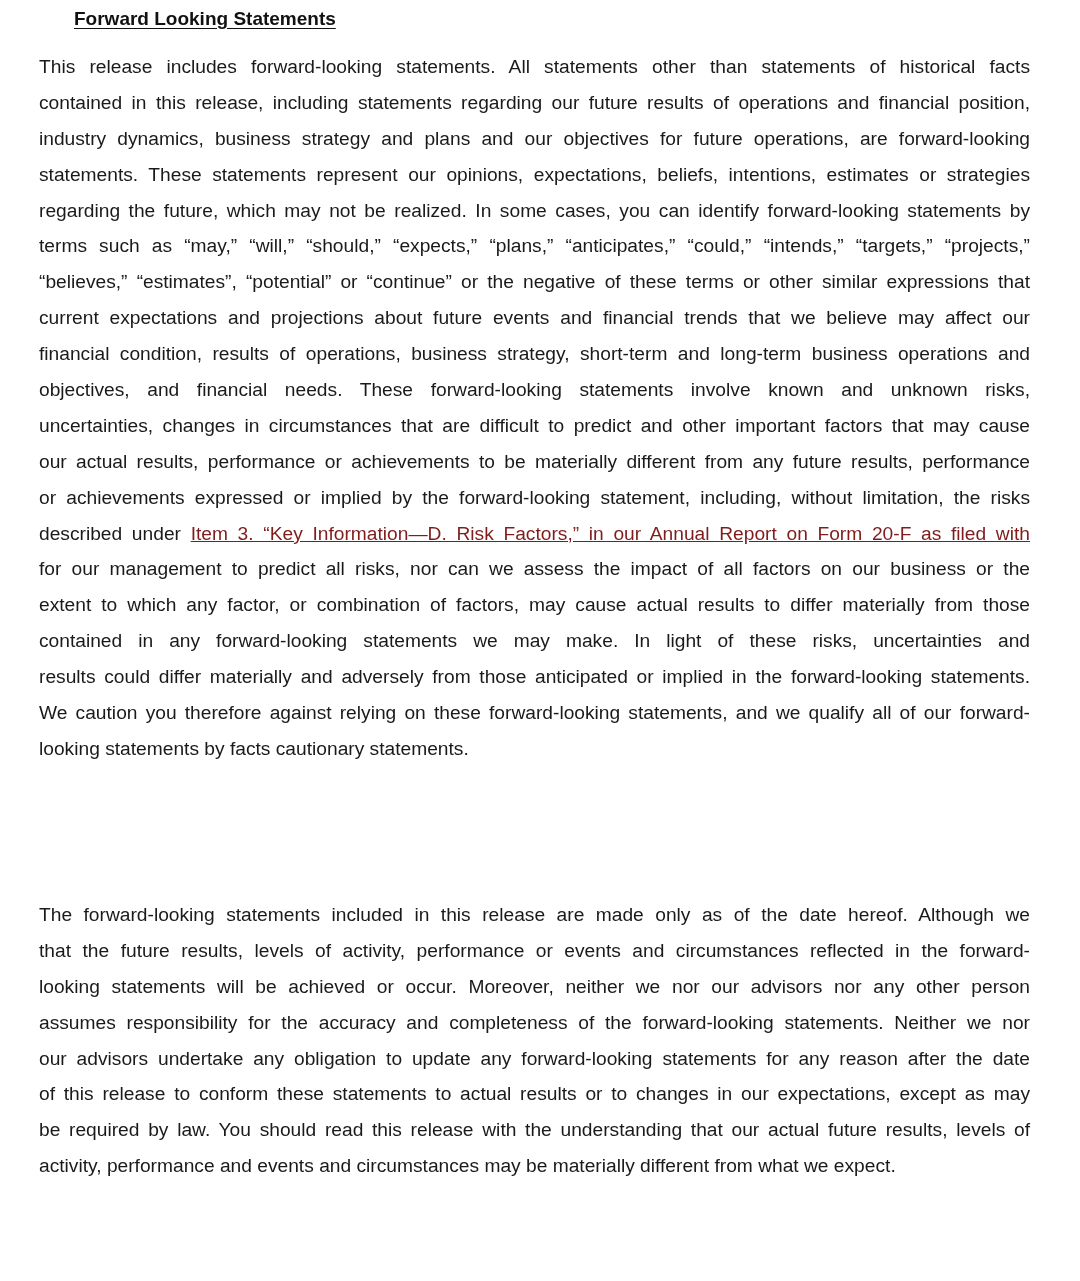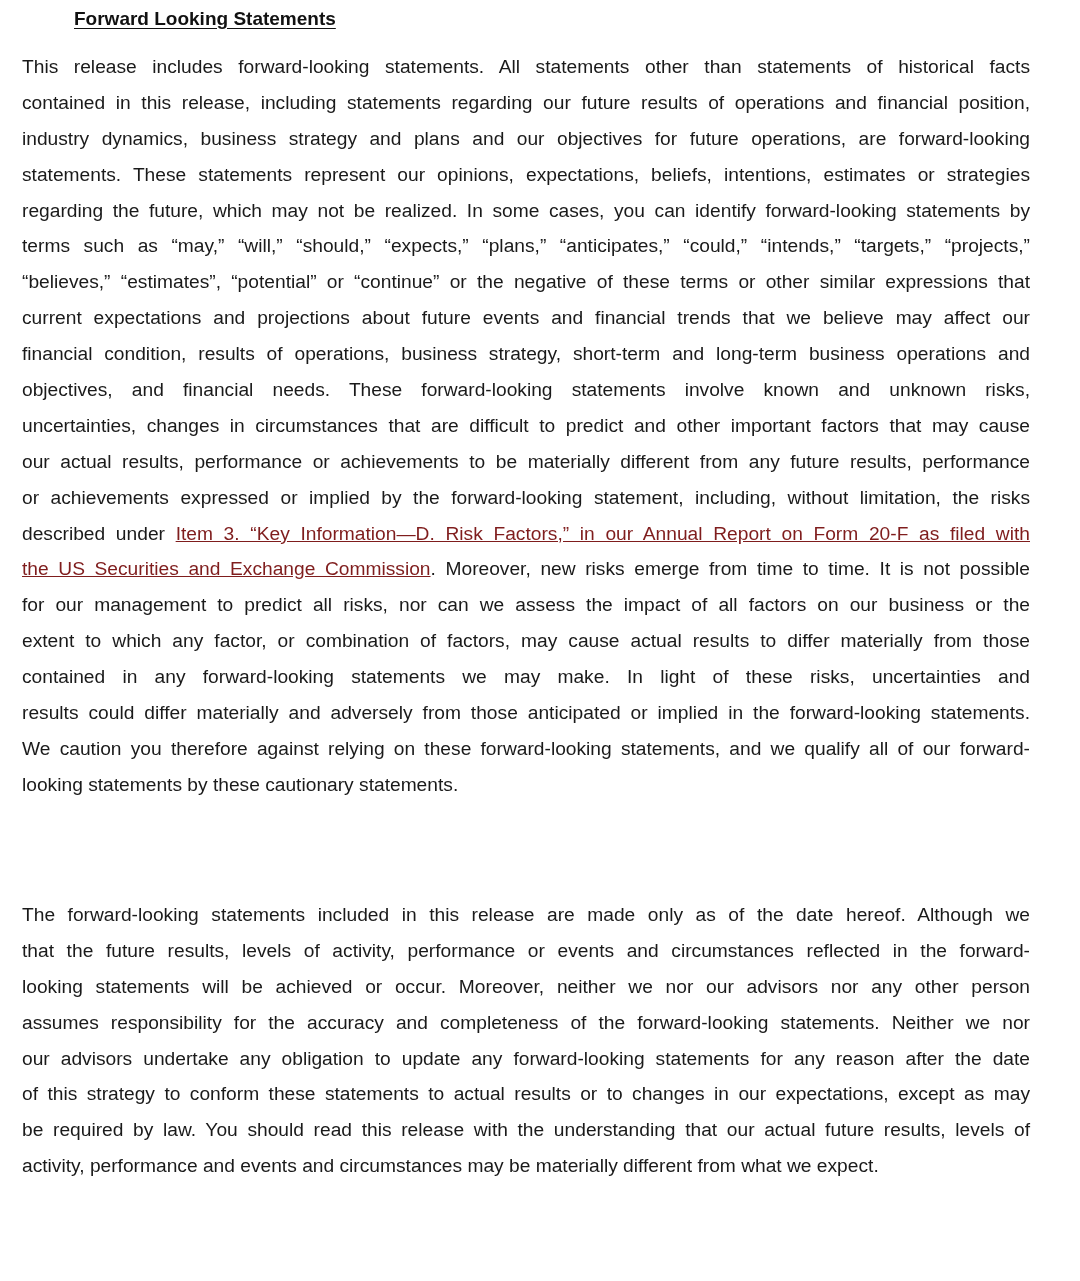--- a/index.html
+++ b/index.html
@@ -37,20 +37,21 @@
     line-height: 35.9px;
   }
   .para1 { top: 49px; }
   .para2 { top: 897px; }
   .line {
     display: block;
     text-align: justify;
     text-align-last: justify;
     white-space: nowrap;
     height: 35.9px;
+    margin-left: 17px;
   }
   .line.last { text-align-last: left; }
   .ref { color: #7f1d1d; text-decoration: underline; }
 </style>
 </head>
 <body>
 
 <div class="doc">
   <div class="heading">Forward Looking Statements</div>
 
@@ -62,32 +63,31 @@
     <span class="line">regarding the future, which may not be realized. In some cases, you can identify forward-looking statements by</span>
     <span class="line">terms such as “may,” “will,” “should,” “expects,” “plans,” “anticipates,” “could,” “intends,” “targets,” “projects,”</span>
     <span class="line">“believes,” “estimates”, “potential” or “continue” or the negative of these terms or other similar expressions that</span>
     <span class="line">current expectations and projections about future events and financial trends that we believe may affect our</span>
     <span class="line">financial condition, results of operations, business strategy, short-term and long-term business operations and</span>
     <span class="line">objectives, and financial needs. These forward-looking statements involve known and unknown risks,</span>
     <span class="line">uncertainties, changes in circumstances that are difficult to predict and other important factors that may cause</span>
     <span class="line">our actual results, performance or achievements to be materially different from any future results, performance</span>
     <span class="line">or achievements expressed or implied by the forward-looking statement, including, without limitation, the risks</span>
     <span class="line"><span>described under </span><span class="ref">Item 3. “Key Information—D. Risk Factors,” in our Annual Report on Form 20-F as filed with</span></span>
-    <span class="line"><span class="ref">the US Securities and Exchange Commission</span><span>. Moreover, new risks emerge from time to time. It is not possible</span></span>
     <span class="line">for our management to predict all risks, nor can we assess the impact of all factors on our business or the</span>
     <span class="line">extent to which any factor, or combination of factors, may cause actual results to differ materially from those</span>
     <span class="line">contained in any forward-looking statements we may make. In light of these risks, uncertainties and</span>
     <span class="line">results could differ materially and adversely from those anticipated or implied in the forward-looking statements.</span>
     <span class="line">We caution you therefore against relying on these forward-looking statements, and we qualify all of our forward-</span>
-    <span class="line last">looking statements by these cautionary statements.</span>
+    <span class="line last">looking statements by facts cautionary statements.</span>
   </div>
 
   <div class="para para2">
     <span class="line">The forward-looking statements included in this release are made only as of the date hereof. Although we</span>
     <span class="line">that the future results, levels of activity, performance or events and circumstances reflected in the forward-</span>
     <span class="line">looking statements will be achieved or occur. Moreover, neither we nor our advisors nor any other person</span>
     <span class="line">assumes responsibility for the accuracy and completeness of the forward-looking statements. Neither we nor</span>
     <span class="line">our advisors undertake any obligation to update any forward-looking statements for any reason after the date</span>
-    <span class="line">of this strategy to conform these statements to actual results or to changes in our expectations, except as may</span>
+    <span class="line">of this release to conform these statements to actual results or to changes in our expectations, except as may</span>
     <span class="line">be required by law. You should read this release with the understanding that our actual future results, levels of</span>
     <span class="line last">activity, performance and events and circumstances may be materially different from what we expect.</span>
   </div>
 </div>
 
 </body></html>

